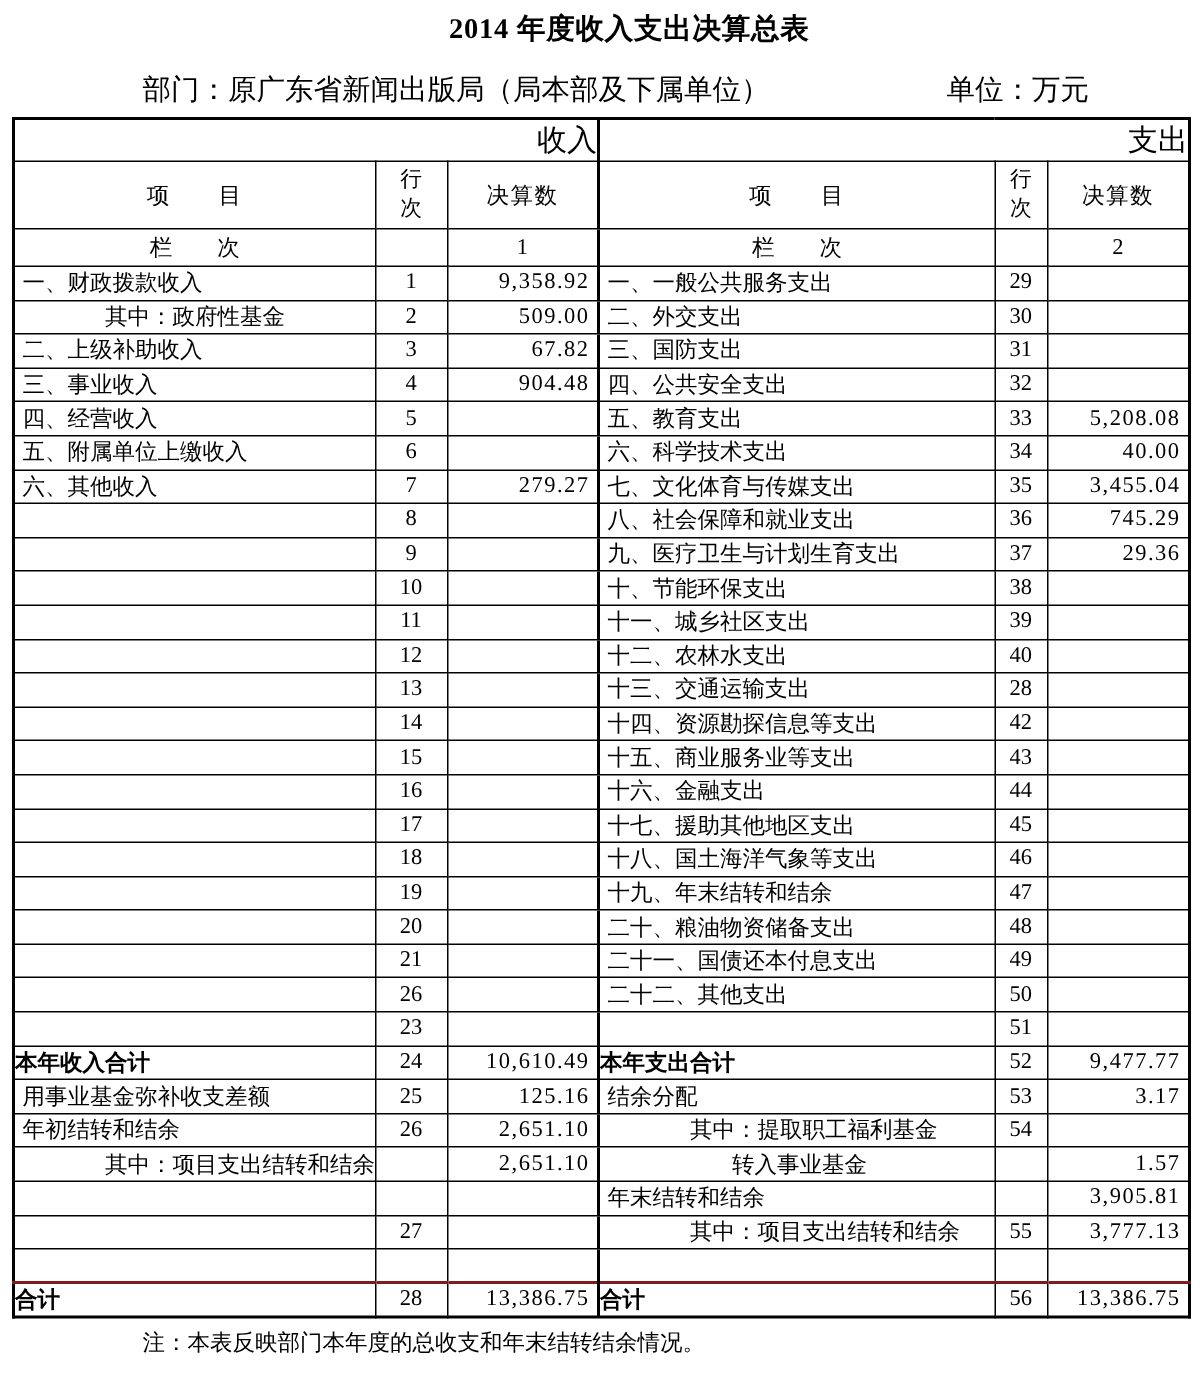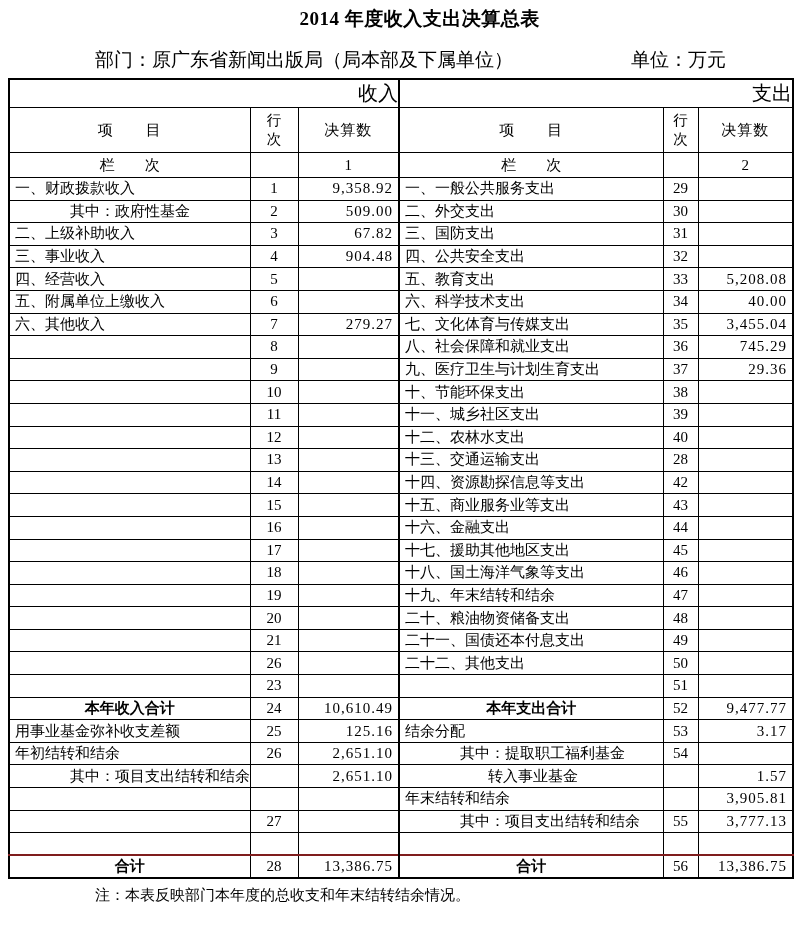--- a/index.html
+++ b/index.html
@@ -40,21 +40,21 @@
     overflow: hidden;
   }
   .sec th { height: 24px; text-align: right; font-size: 20px; }
   .hdr th { height: 45px; text-align: center; letter-spacing: 1px; }
   .hdr th.rowno-hdr { letter-spacing: 0; line-height: 1.3; font-size: 14.5px; }
   .colrow th { height: 25px; text-align: center; font-family: Liberation Serif, serif; }
   tbody td { height: 22.6px; }
   td.item { text-align: left; padding-left: 5px; }
   td.item.ind1 { padding-left: 60px; }
   td.item.ind2 { padding-left: 88px; }
-  td.item.total { text-align: center; padding-left: 0; font-weight: bold; }
+  td.item.total { padding-left: 0; font-weight: bold; }
   td.rowno { text-align: center; }
   td.value { text-align: right; padding-right: 5px; letter-spacing: 1px; }
   .mid { border-left: 2px solid #000; margin-left: 10px; }
   tr.thick td { border-top: 2px solid #7f1d1d; }
   .note { margin: 7px 0 0 95px; font-size: 15px; }
 </style>
 </head>
 <body>
 
 <div>

